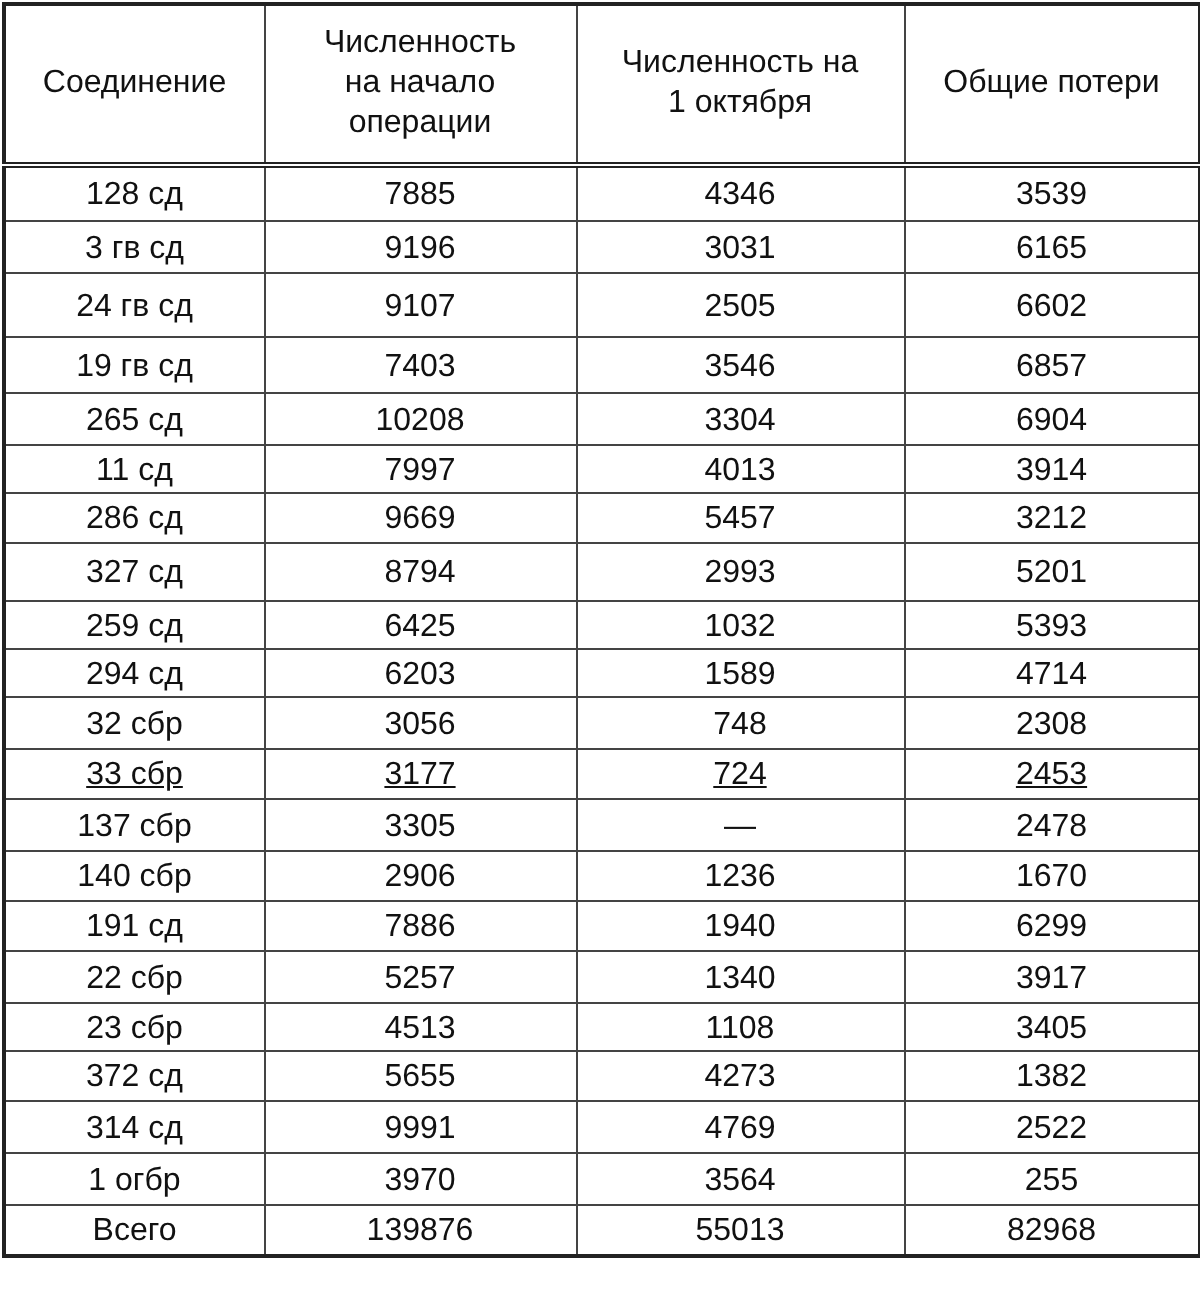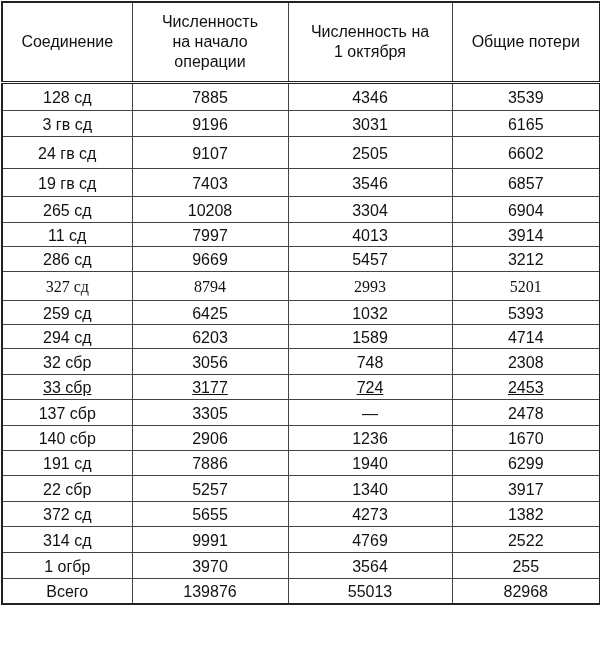--- a/index.html
+++ b/index.html
@@ -117,21 +117,21 @@
         <td>7997</td>
         <td>4013</td>
         <td>3914</td>
       </tr>
       <tr style="height: 25px;">
         <td>286 сд</td>
         <td>9669</td>
         <td>5457</td>
         <td>3212</td>
       </tr>
-      <tr style="height: 29px; font-family: Liberation Serif, serif;">
+      <tr style="height: 29px;">
         <td>327 сд</td>
         <td>8794</td>
         <td>2993</td>
         <td>5201</td>
       </tr>
       <tr style="height: 24px;">
         <td>259 сд</td>
         <td>6425</td>
         <td>1032</td>
         <td>5393</td>
@@ -171,20 +171,26 @@
         <td>7886</td>
         <td>1940</td>
         <td>6299</td>
       </tr>
       <tr style="height: 26px; padding-left: 48px;">
         <td>22 сбр</td>
         <td>5257</td>
         <td>1340</td>
         <td>3917</td>
       </tr>
+      <tr style="height: 24px;">
+        <td>23 сбр</td>
+        <td>4513</td>
+        <td>1108</td>
+        <td>3405</td>
+      </tr>
       <tr style="height: 25px;">
         <td>372 сд</td>
         <td>5655</td>
         <td>4273</td>
         <td>1382</td>
       </tr>
       <tr style="height: 26px;">
         <td>314 сд</td>
         <td>9991</td>
         <td>4769</td>

